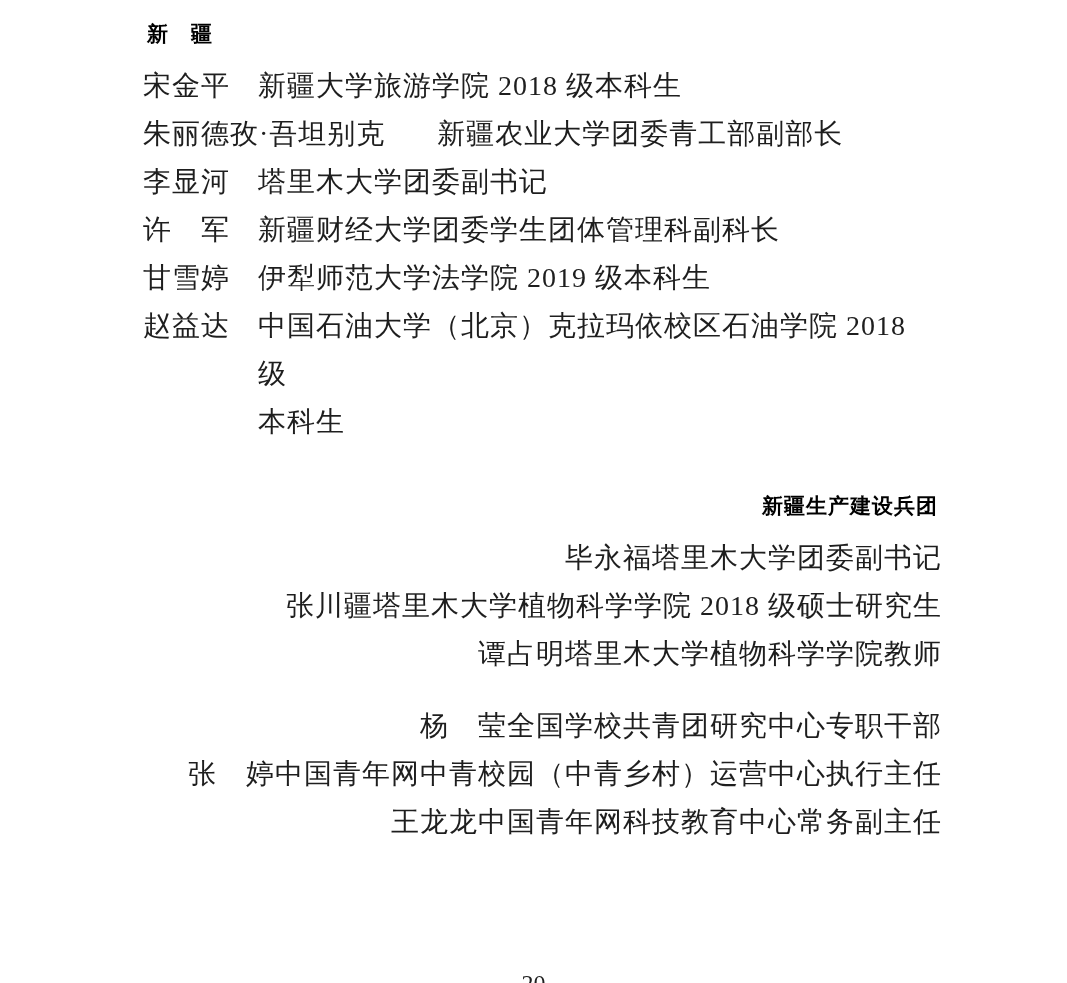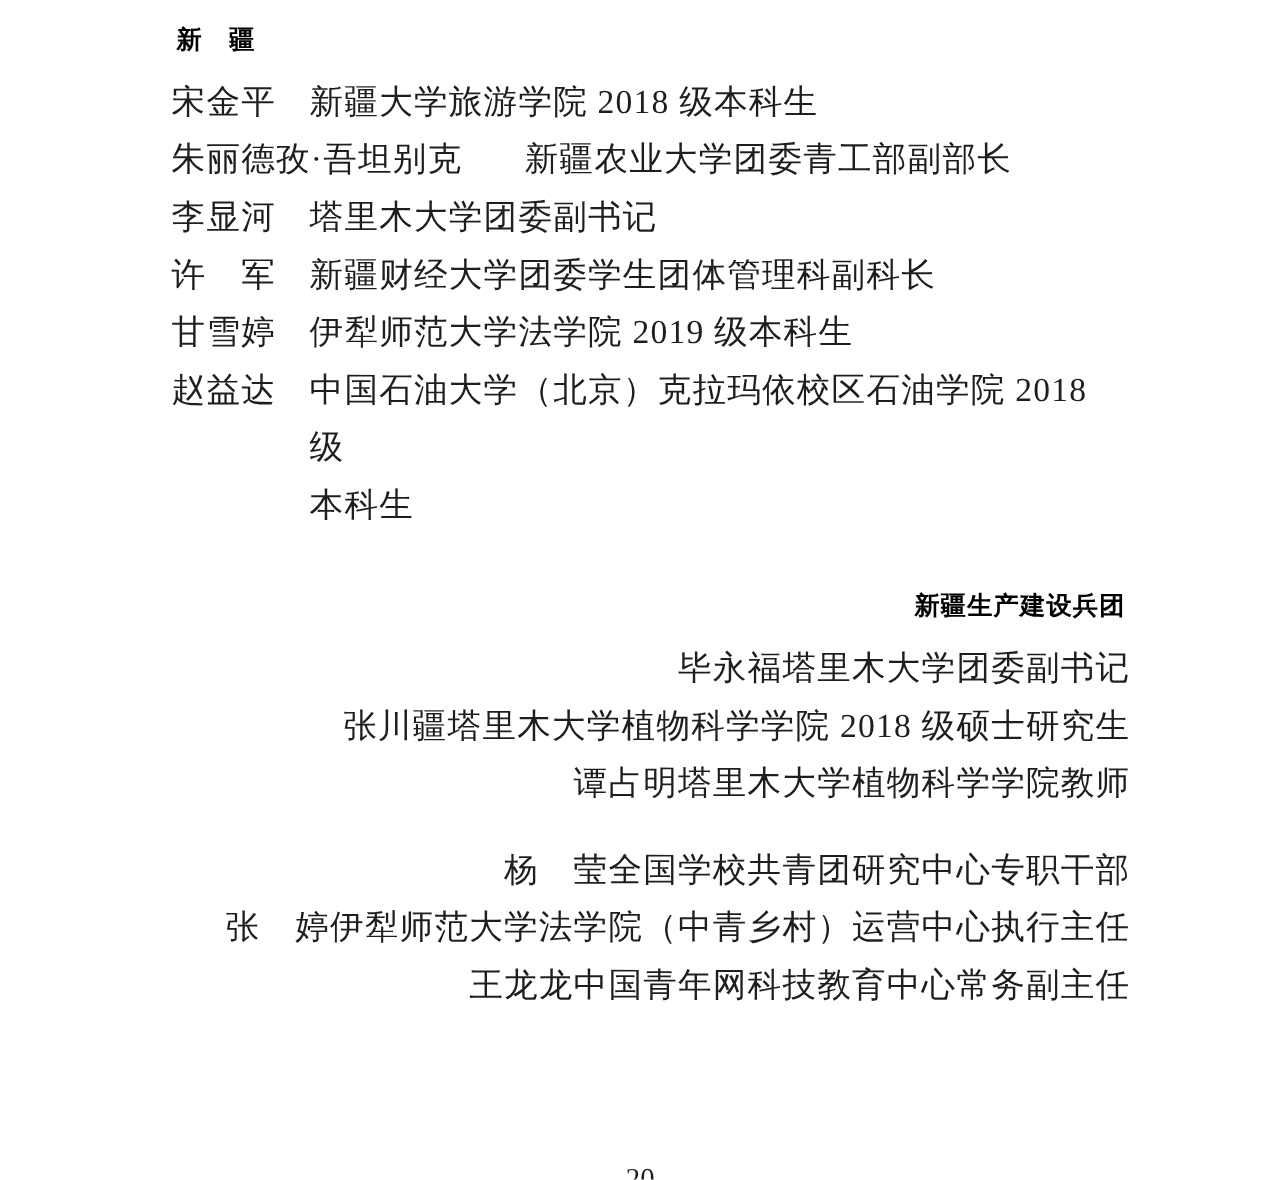--- a/index.html
+++ b/index.html
@@ -97,20 +97,20 @@
 
   <p class="entry"><span class="name name-fixed">谭占明</span><span class="affiliation">塔里木大学植物科学学院教师</span></p>
 </div>
   </section>
 
   <section class="section headerless">
 
     <div class="entries">
   <p class="entry"><span class="name name-fixed">杨　莹</span><span class="affiliation">全国学校共青团研究中心专职干部</span></p>
 
-  <p class="entry"><span class="name name-fixed">张　婷</span><span class="affiliation">伊犁师范大学法学院（中青乡村）运营中心执行主任</span></p>
+  <p class="entry"><span class="name name-fixed">张　婷</span><span class="affiliation">中国青年网中青校园（中青乡村）运营中心执行主任</span></p>
 
   <p class="entry"><span class="name name-fixed">王龙龙</span><span class="affiliation">中国青年网科技教育中心常务副主任</span></p>
 </div>
   </section>
 </div>
   <div class="page-number">20</div>
 </div>
 
 </body></html>

